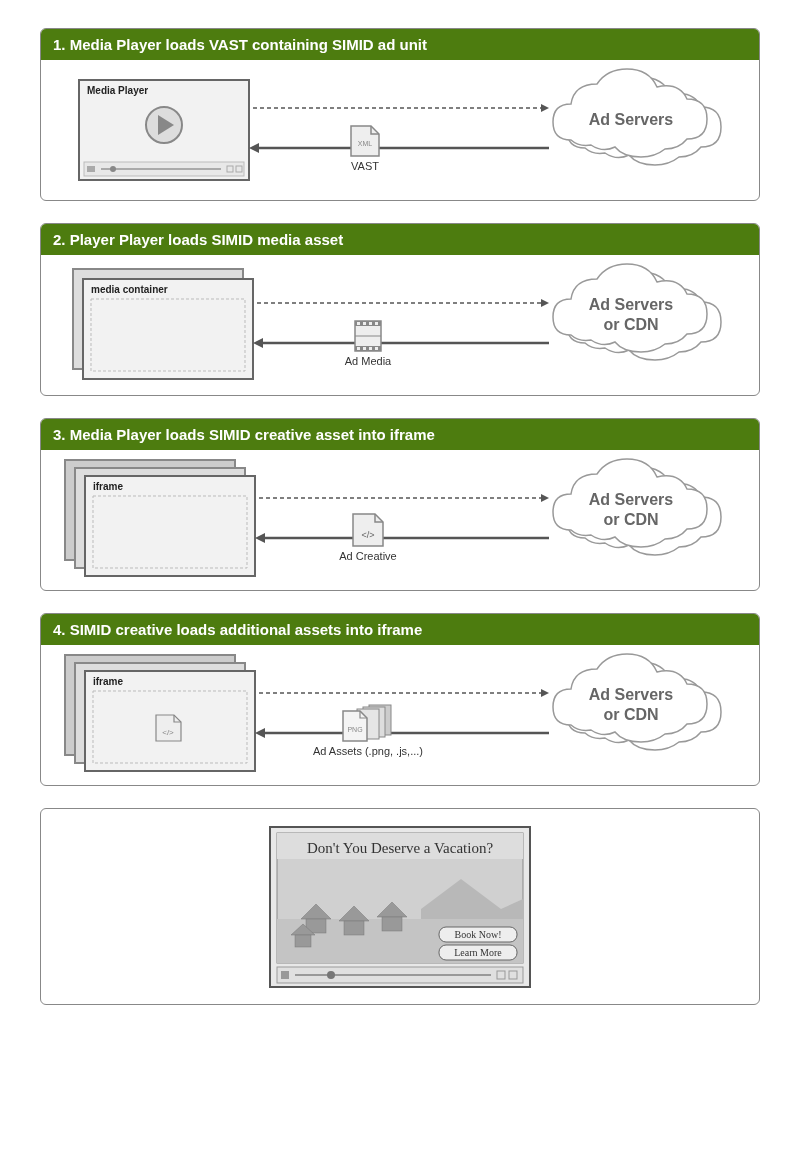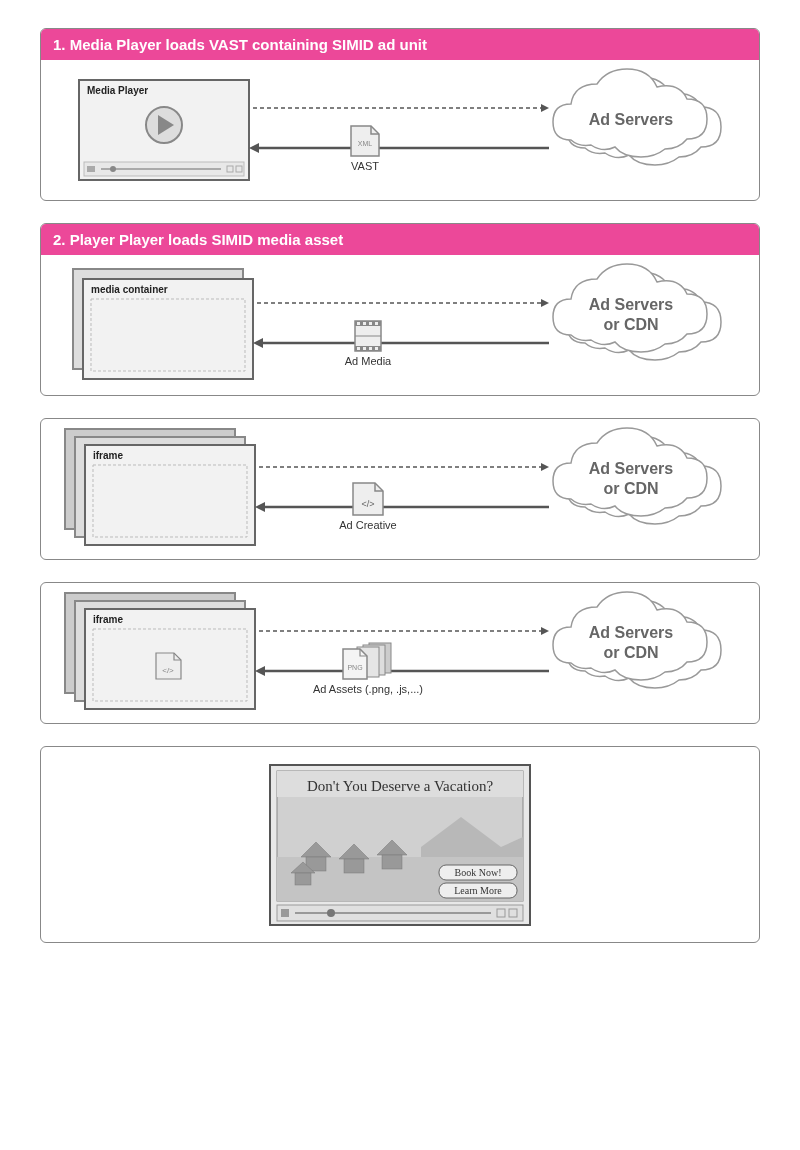--- a/index.html
+++ b/index.html
@@ -10,21 +10,21 @@
     padding: 28px 40px;
   }
   .step {
     border: 1px solid #888;
     border-radius: 6px;
     margin-bottom: 22px;
     overflow: hidden;
     background: #fff;
   }
   .step-header {
-    background: #ec4899;
+    background: #4d7c0f;
     color: #fff;
     padding: 7px 12px;
     font-size: 15px;
     font-weight: bold;
   }
   .step-body {
     position: relative;
     height: 140px;
   }
   .step-body.tall { height: 195px; }
@@ -128,20 +128,24 @@
         <path d="M 530 80 q -18 0 -18 -18 q 0 -18 18 -18 q 3 -20 26 -20 q 10 -15 30 -15 q 22 0 30 18 q 22 -5 30 12 q 20 0 20 20 q 0 20 -20 20 q -8 10 -22 10 q -10 8 -24 8 q -18 0 -26 -10 q -12 6 -24 -2 q -12 2 -20 -5 Z" fill="#fff" stroke="#999" stroke-width="1.5" transform="translate(14,8)"></path>
         <path d="M 530 80 q -18 0 -18 -18 q 0 -18 18 -18 q 3 -20 26 -20 q 10 -15 30 -15 q 22 0 30 18 q 22 -5 30 12 q 20 0 20 20 q 0 20 -20 20 q -8 10 -22 10 q -10 8 -24 8 q -18 0 -26 -10 q -12 6 -24 -2 q -12 2 -20 -5 Z" fill="#fff" stroke="#999" stroke-width="1.5"></path>
         <text x="590" y="55" class="label-cloud" text-anchor="middle">Ad Servers</text>
         <text x="590" y="75" class="label-cloud" text-anchor="middle">or CDN</text>
       </g>
     </svg>
   </div>
 </div>
 
 <div class="step">
+  <div class="step-header">
+    <span>3.</span>
+    <span>Media Player loads SIMID creative asset into iframe</span>
+  </div>
   <div class="step-body">
     <svg class="body-svg" viewBox="0 0 718 140">
 
       <g>
         <rect x="24" y="10" width="170" height="100" fill="#ccc" stroke="#888" stroke-width="2"></rect>
         <rect x="34" y="18" width="170" height="100" fill="#ddd" stroke="#888" stroke-width="2"></rect>
         <rect x="44" y="26" width="170" height="100" fill="#f2f2f2" stroke="#666" stroke-width="2"></rect>
         <text x="52" y="40" class="label-sm">iframe</text>
         <rect x="52" y="46" width="154" height="72" fill="none" stroke="#bbb" stroke-dasharray="3 2"></rect>
       </g>
@@ -162,20 +166,24 @@
         <path d="M 530 80 q -18 0 -18 -18 q 0 -18 18 -18 q 3 -20 26 -20 q 10 -15 30 -15 q 22 0 30 18 q 22 -5 30 12 q 20 0 20 20 q 0 20 -20 20 q -8 10 -22 10 q -10 8 -24 8 q -18 0 -26 -10 q -12 6 -24 -2 q -12 2 -20 -5 Z" fill="#fff" stroke="#999" stroke-width="1.5" transform="translate(14,8)"></path>
         <path d="M 530 80 q -18 0 -18 -18 q 0 -18 18 -18 q 3 -20 26 -20 q 10 -15 30 -15 q 22 0 30 18 q 22 -5 30 12 q 20 0 20 20 q 0 20 -20 20 q -8 10 -22 10 q -10 8 -24 8 q -18 0 -26 -10 q -12 6 -24 -2 q -12 2 -20 -5 Z" fill="#fff" stroke="#999" stroke-width="1.5"></path>
         <text x="590" y="55" class="label-cloud" text-anchor="middle">Ad Servers</text>
         <text x="590" y="75" class="label-cloud" text-anchor="middle">or CDN</text>
       </g>
     </svg>
   </div>
 </div>
 
 <div class="step">
+  <div class="step-header">
+    <span>4.</span>
+    <span>SIMID creative loads additional assets into iframe</span>
+  </div>
   <div class="step-body">
     <svg class="body-svg" viewBox="0 0 718 140">
 
       <g>
         <rect x="24" y="10" width="170" height="100" fill="#ccc" stroke="#888" stroke-width="2"></rect>
         <rect x="34" y="18" width="170" height="100" fill="#ddd" stroke="#888" stroke-width="2"></rect>
         <rect x="44" y="26" width="170" height="100" fill="#f2f2f2" stroke="#666" stroke-width="2"></rect>
         <text x="52" y="40" class="label-sm">iframe</text>
         <rect x="52" y="46" width="154" height="72" fill="none" stroke="#bbb" stroke-dasharray="3 2"></rect>
 

